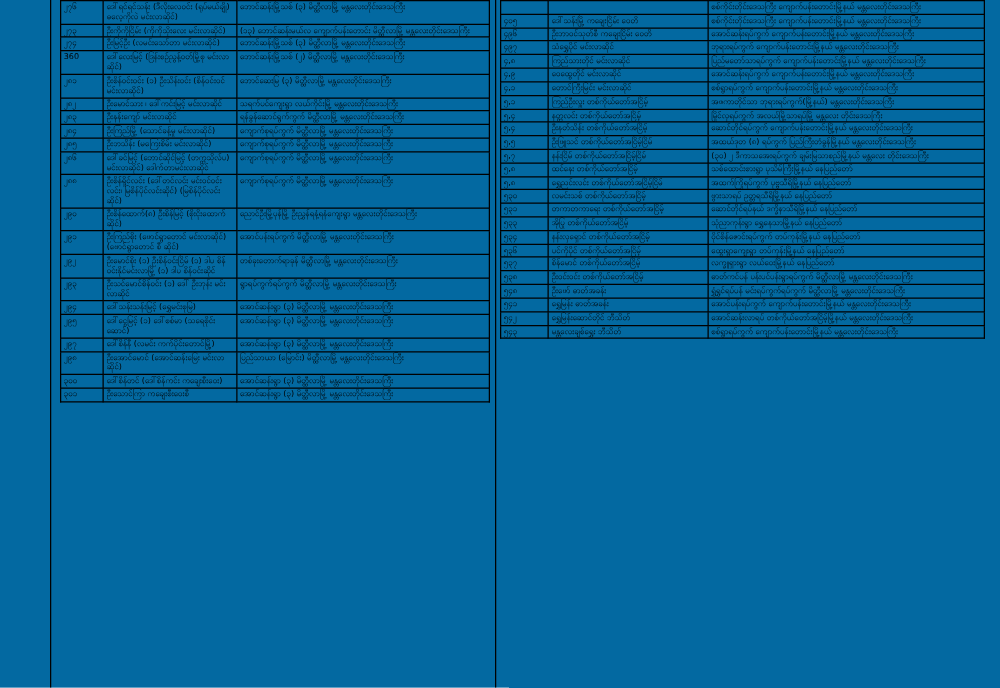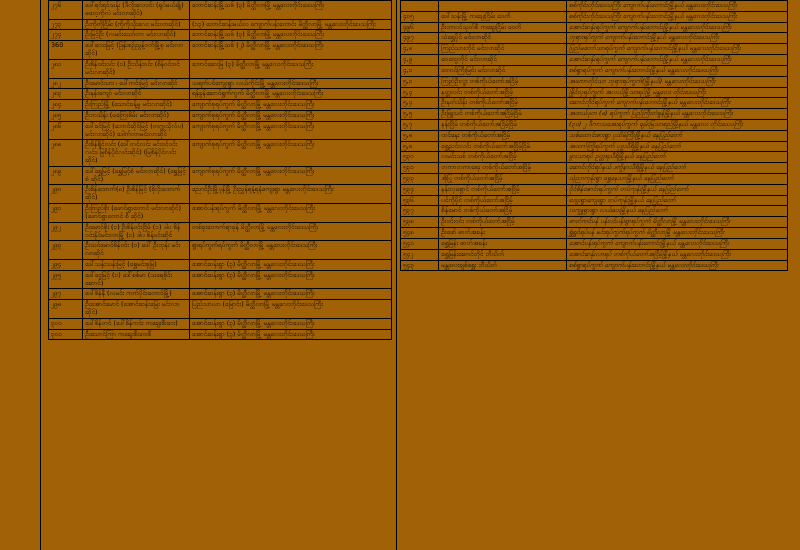--- a/index.html
+++ b/index.html
@@ -11,21 +11,21 @@
     width: 800px;
     height: 550px;
     font-family: "DejaVu Sans", sans-serif;
     color: #000;
     overflow: hidden;
   }
   .page {
     position: relative;
     width: 800px;
     height: 550px;
-    background: #a16207;
+    background: #0369a1;
     box-sizing: border-box;
   }
   .columns {
     display: flex;
     width: 800px;
     height: 550px;
     box-sizing: border-box;
   }
   .col {
     box-sizing: border-box;
@@ -63,21 +63,21 @@
   }
   .c-name {
     width: 31%;
   }
   .c-addr {
     width: 60%;
     margin-left: 32px;
   }
   .rcol .c-no { width: 9%; }
   .rcol .c-name { width: 33%; margin-left: 24px; }
-  .rcol .c-addr { width: 58%; font-style: italic; }
+  .rcol .c-addr { width: 58%; }
   .edge-left {
     position: absolute;
     left: 40px;
     top: 0;
     width: 0.8px;
     height: 550px;
     background: #000;
   }
   .edge-mid {
     position: absolute;
@@ -149,25 +149,20 @@
             <td class="c-no">၂၈၆</td>
             <td class="c-name">ဒေါ်ခင်မြင့် (ဘောင်ဆိုင်မြင့် (တက္ကသိုလ်ပ) မင်းလာဆိုင်) ဒေါက်တာမင်းလာဆိုင်</td>
             <td class="c-addr">ကျောက်စုရပ်ကွက် မိတ္ထီလာမြို့ မန္တလေးတိုင်းဒေသကြီး</td>
           </tr>
           <tr>
             <td class="c-no">၂၈၈</td>
             <td class="c-name">ဦးစိန်ရှိုင်လင်း (ဒေါ်တင်လင်း မင်းဝင်ဝင်းလင်း၊ မြစိန်ပိုင်လင်းဆိုင်) (မြစိန်ပိုင်လင်းဆိုင်)</td>
             <td class="c-addr">ကျောက်စုရပ်ကွက် မိတ္ထီလာမြို့ မန္တလေးတိုင်းဒေသကြီး</td>
           </tr>
           <tr>
-            <td class="c-no">၂၈၉</td>
-            <td class="c-name">ဒေါ်ရွှေမြင့် (ရွှေမြင့်စံ မင်းလာဆိုင်) (ရွှေမြင့်စံ ဆိုင်)</td>
-            <td class="c-addr">ကျောက်စုရပ်ကွက် မိတ္ထီလာမြို့ မန္တလေးတိုင်းဒေသကြီး</td>
-          </tr>
-          <tr>
             <td class="c-no">၂၉၀</td>
             <td class="c-name">ဦးစိန်ထောက်(၈) ဦးစိန်မြင့် (စိုးငိုးထောက်ဆိုင်)</td>
             <td class="c-addr">ညောင်ဦးမြို့ပုန်မြို့ ဦးညွှန်ရနံ့ရနံကျေးရွာ မန္တလေးတိုင်းဒေသကြီး</td>
           </tr>
           <tr>
             <td class="c-no">၂၉၁</td>
             <td class="c-name">ဦးကြည်စိုး (ဖောင်ရွာတောင် မင်းလာဆိုင်) (ဖောင်ရွာတောင် စီ ဆိုင်)</td>
             <td class="c-addr">အောင်ပန်းရပ်ကွက် မိတ္ထီလာမြို့ မန္တလေးတိုင်းဒေသကြီး</td>
           </tr>
           <tr>

